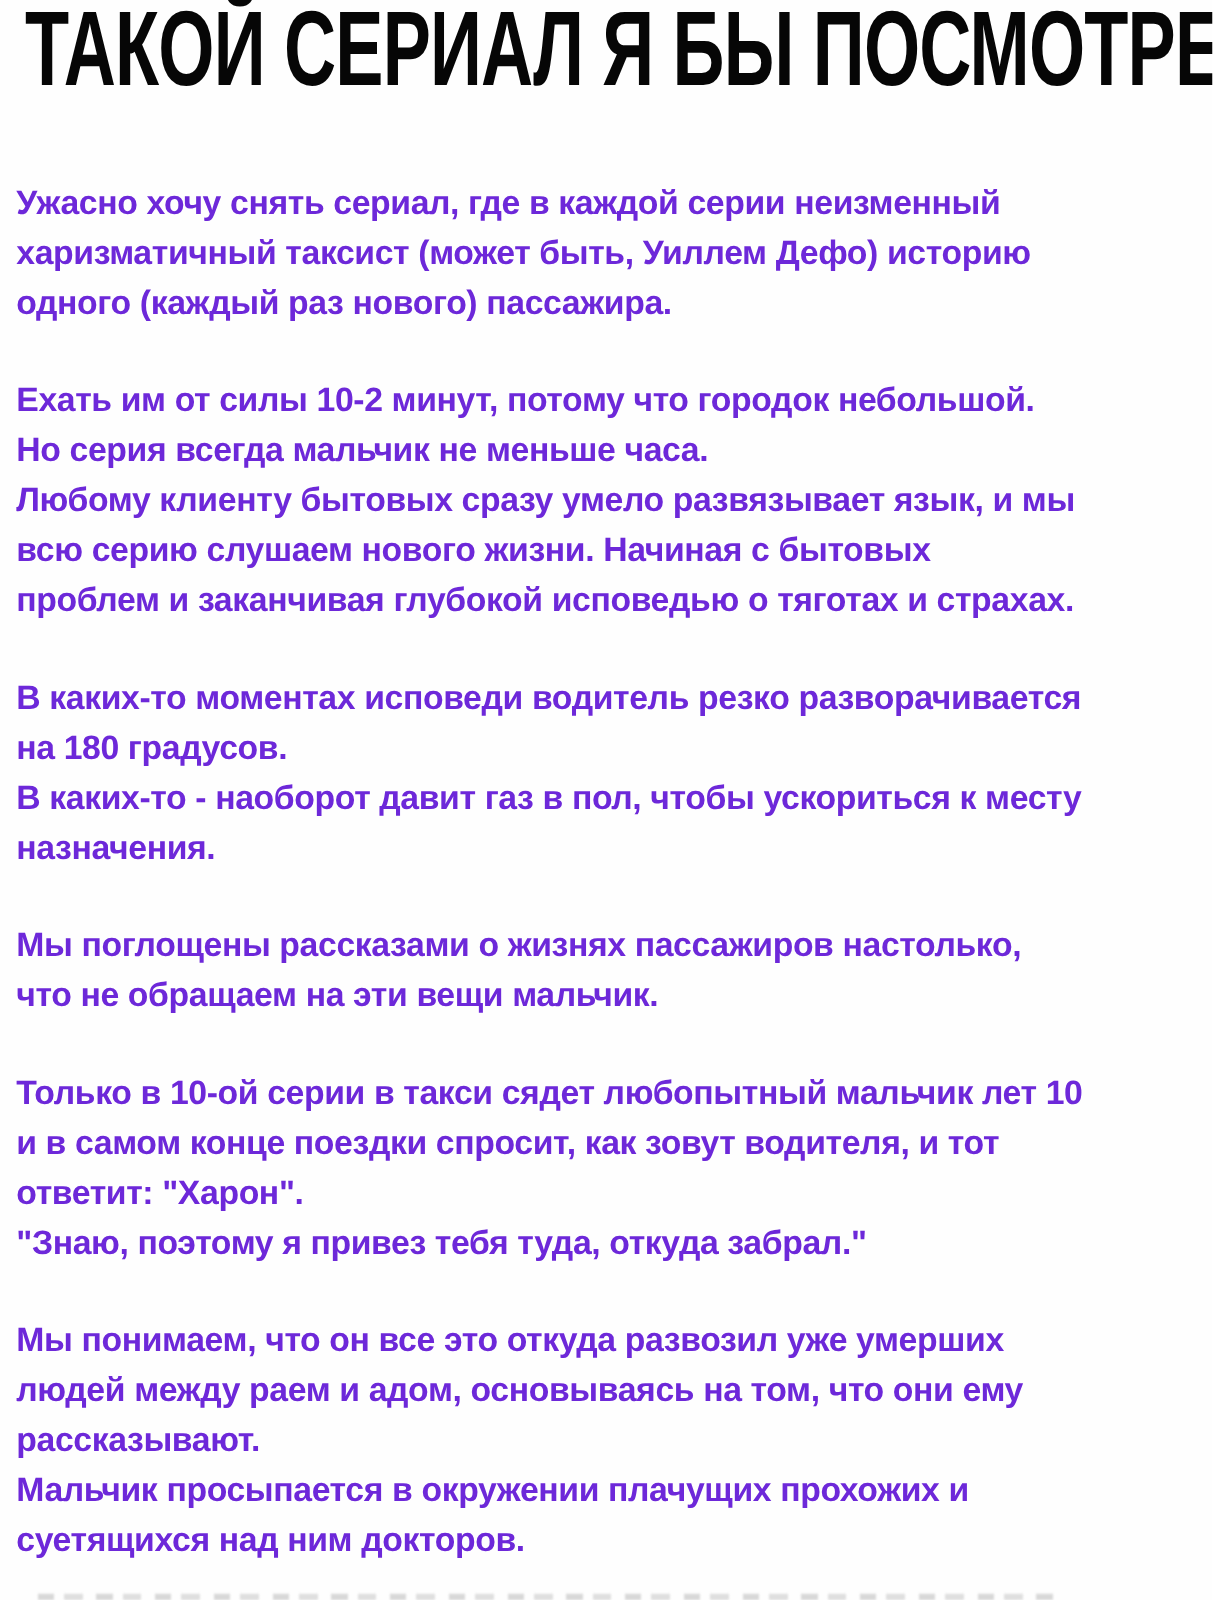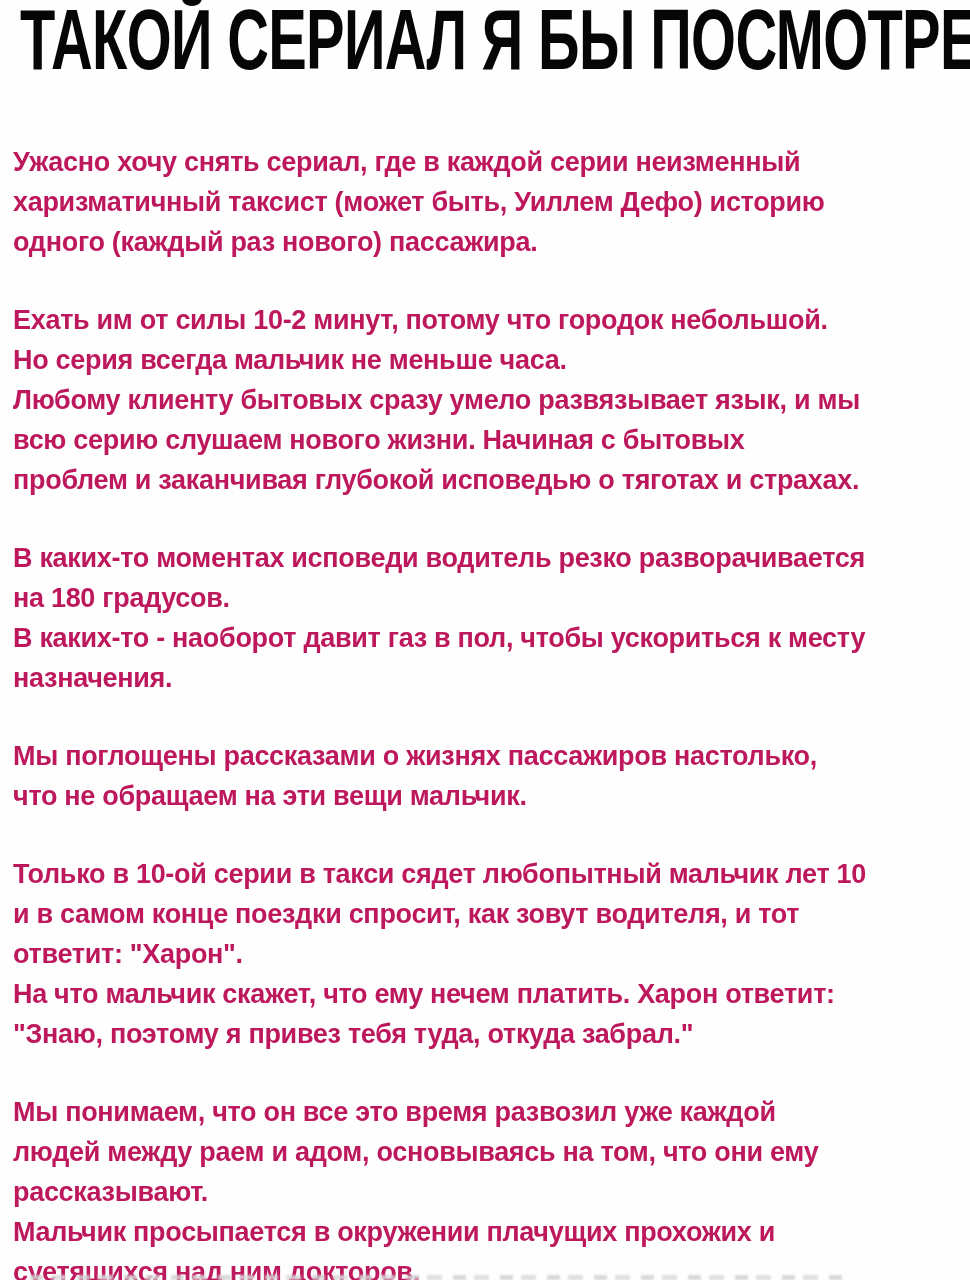--- a/index.html
+++ b/index.html
@@ -34,21 +34,21 @@
   }
   .paragraph {
     margin: 0 0 38px 0;
   }
   .text-line {
     font-size: 27px;
     font-weight: 700;
     line-height: 40px;
     letter-spacing: -0.3px;
     white-space: nowrap;
-    color: #be185d;
+    color: #6d28d9;
   }
   .cutoff-line {
     position: absolute;
     left: 30px;
     bottom: 0;
     width: 820px;
     height: 5px;
     background: repeating-linear-gradient(
       90deg,
       #d2d2d2 0px, #d2d2d2 13px,
@@ -92,26 +92,25 @@
 
     <div class="paragraph">
       <div class="text-line">Мы поглощены рассказами о жизнях пассажиров настолько,</div>
       <div class="text-line">что не обращаем на эти вещи мальчик.</div>
     </div>
 
     <div class="paragraph">
       <div class="text-line">Только в 10-ой серии в такси сядет любопытный мальчик лет 10</div>
       <div class="text-line">и в самом конце поездки спросит, как зовут водителя, и тот</div>
       <div class="text-line">ответит: "Харон".</div>
-      <div class="text-line">На что мальчик скажет, что ему нечем платить. Харон ответит:</div>
       <div class="text-line">"Знаю, поэтому я привез тебя туда, откуда забрал."</div>
     </div>
 
     <div class="paragraph">
-      <div class="text-line">Мы понимаем, что он все это время развозил уже каждой</div>
+      <div class="text-line">Мы понимаем, что он все это откуда развозил уже умерших</div>
       <div class="text-line">людей между раем и адом, основываясь на том, что они ему</div>
       <div class="text-line">рассказывают.</div>
       <div class="text-line">Мальчик просыпается в окружении плачущих прохожих и</div>
       <div class="text-line">суетящихся над ним докторов.</div>
     </div>
 
   </div>
 
   <div class="cutoff-line"></div>
 

